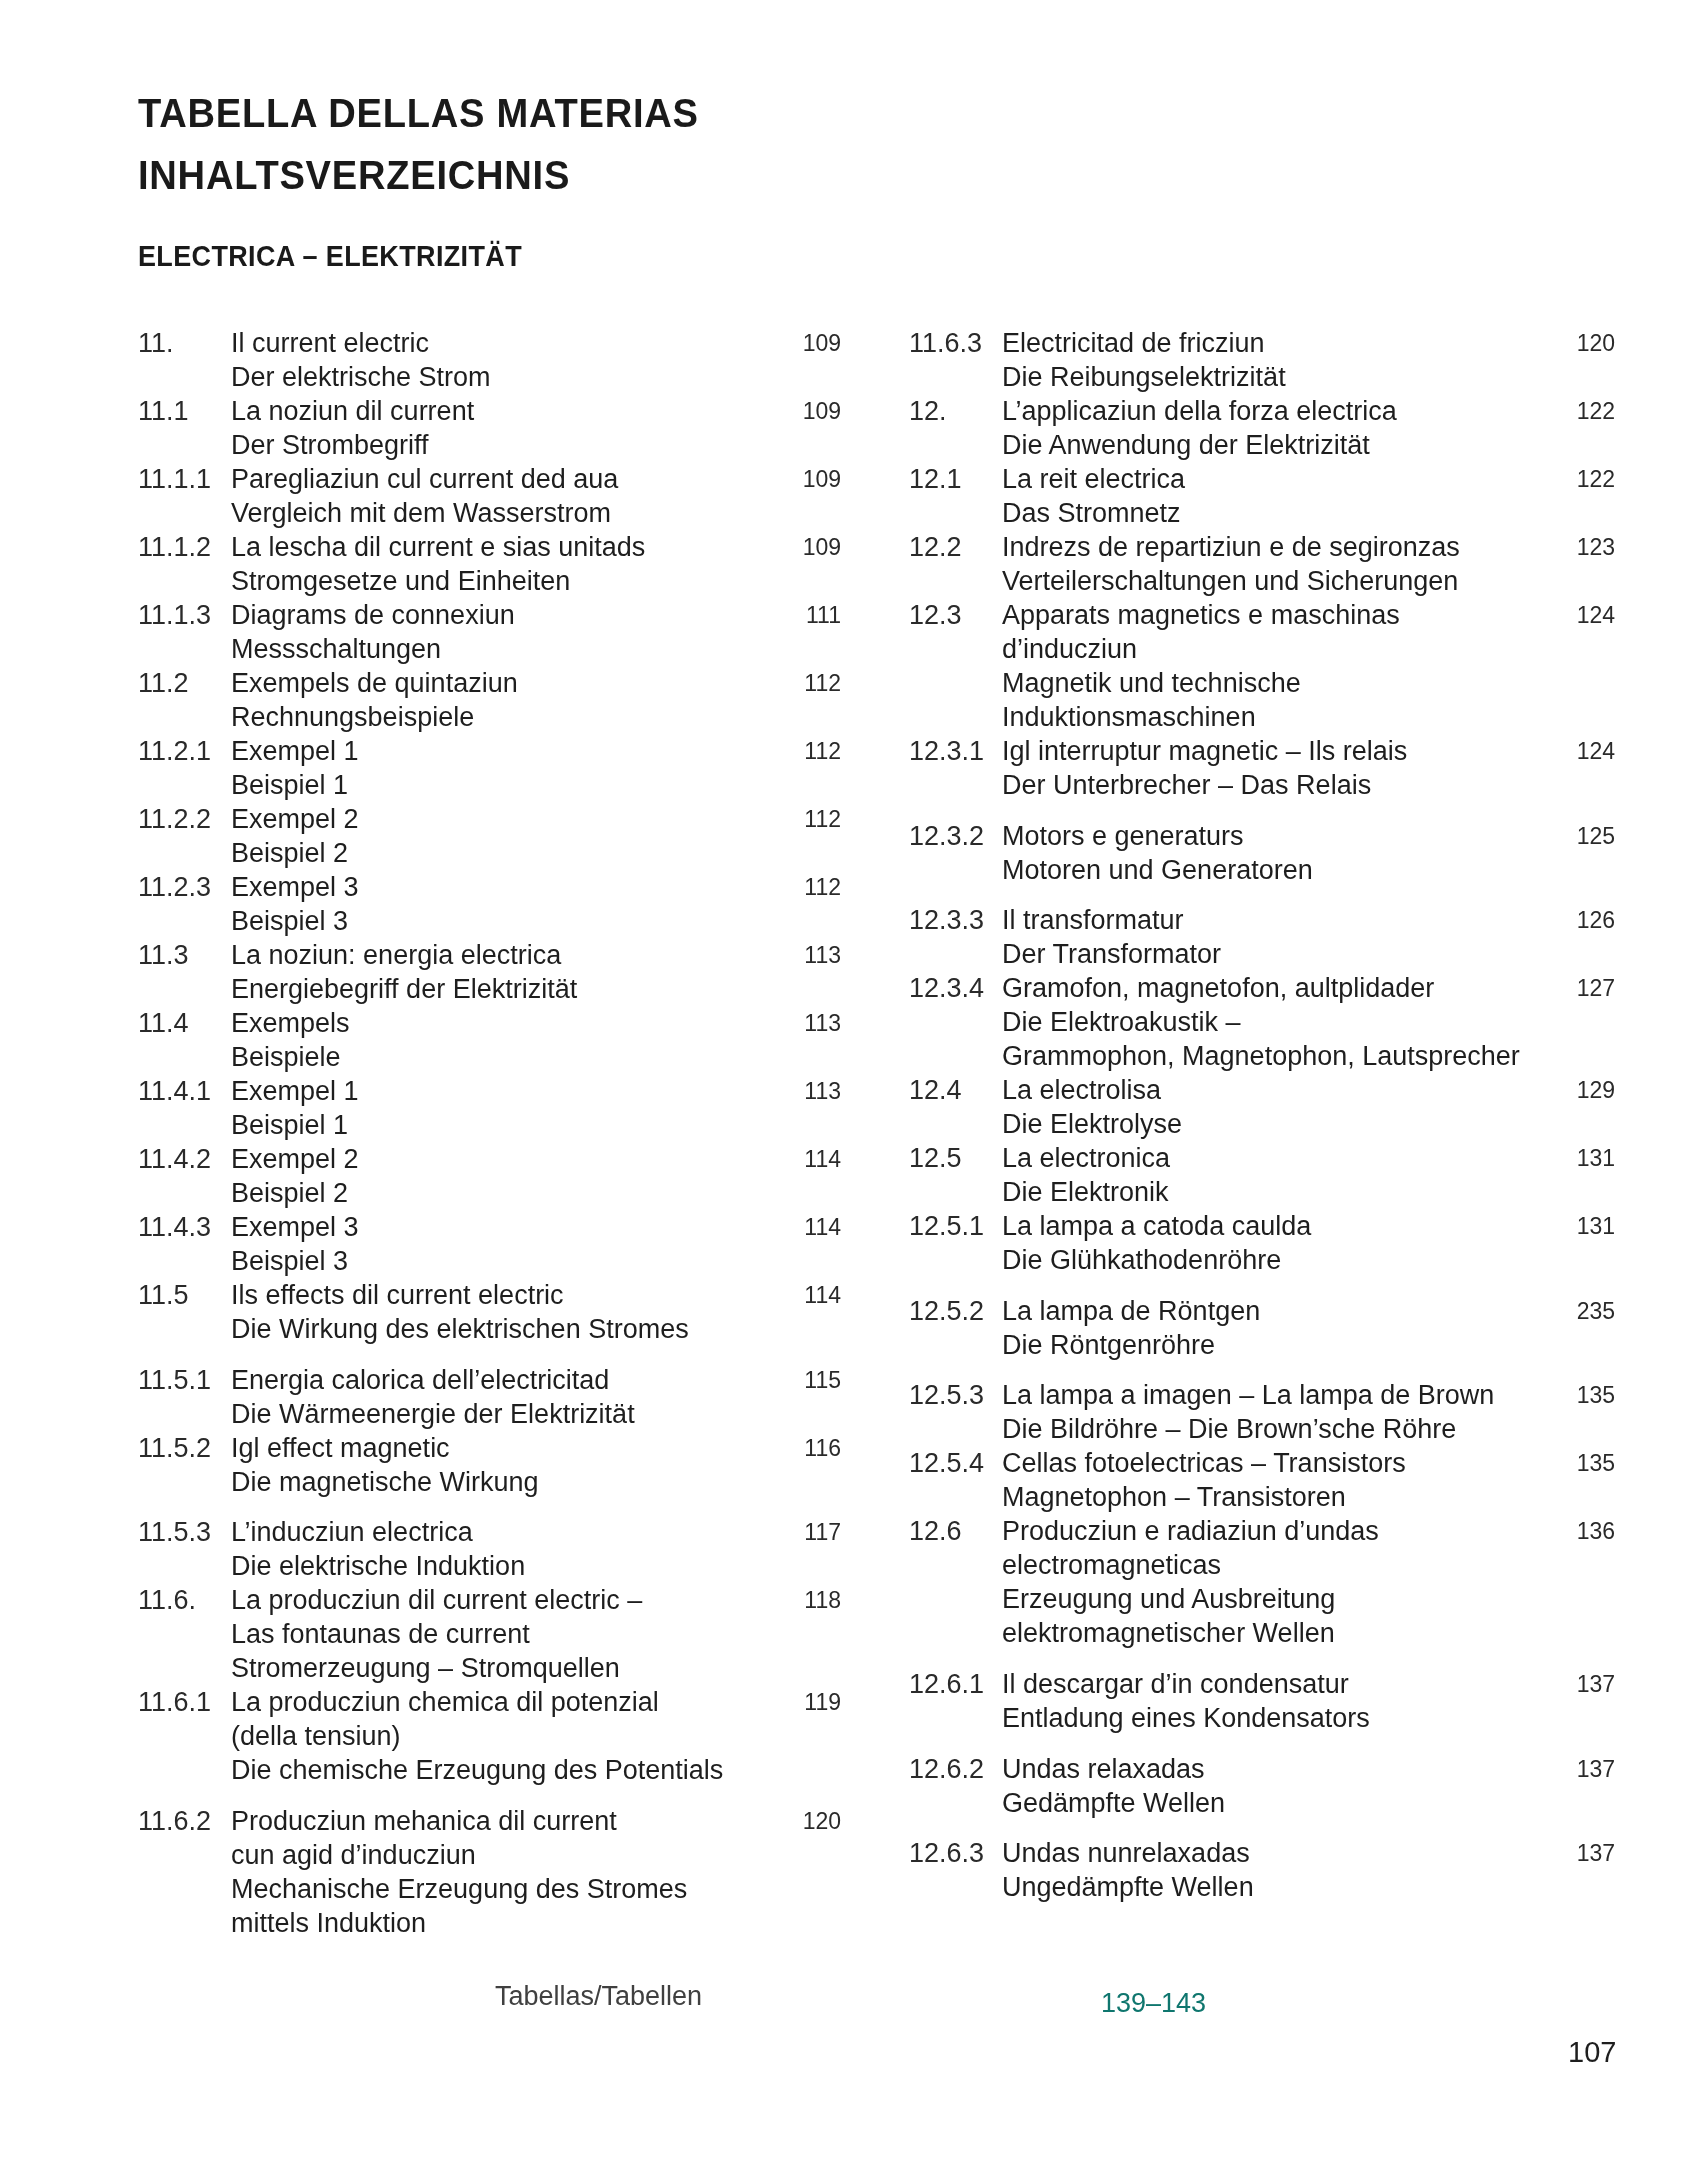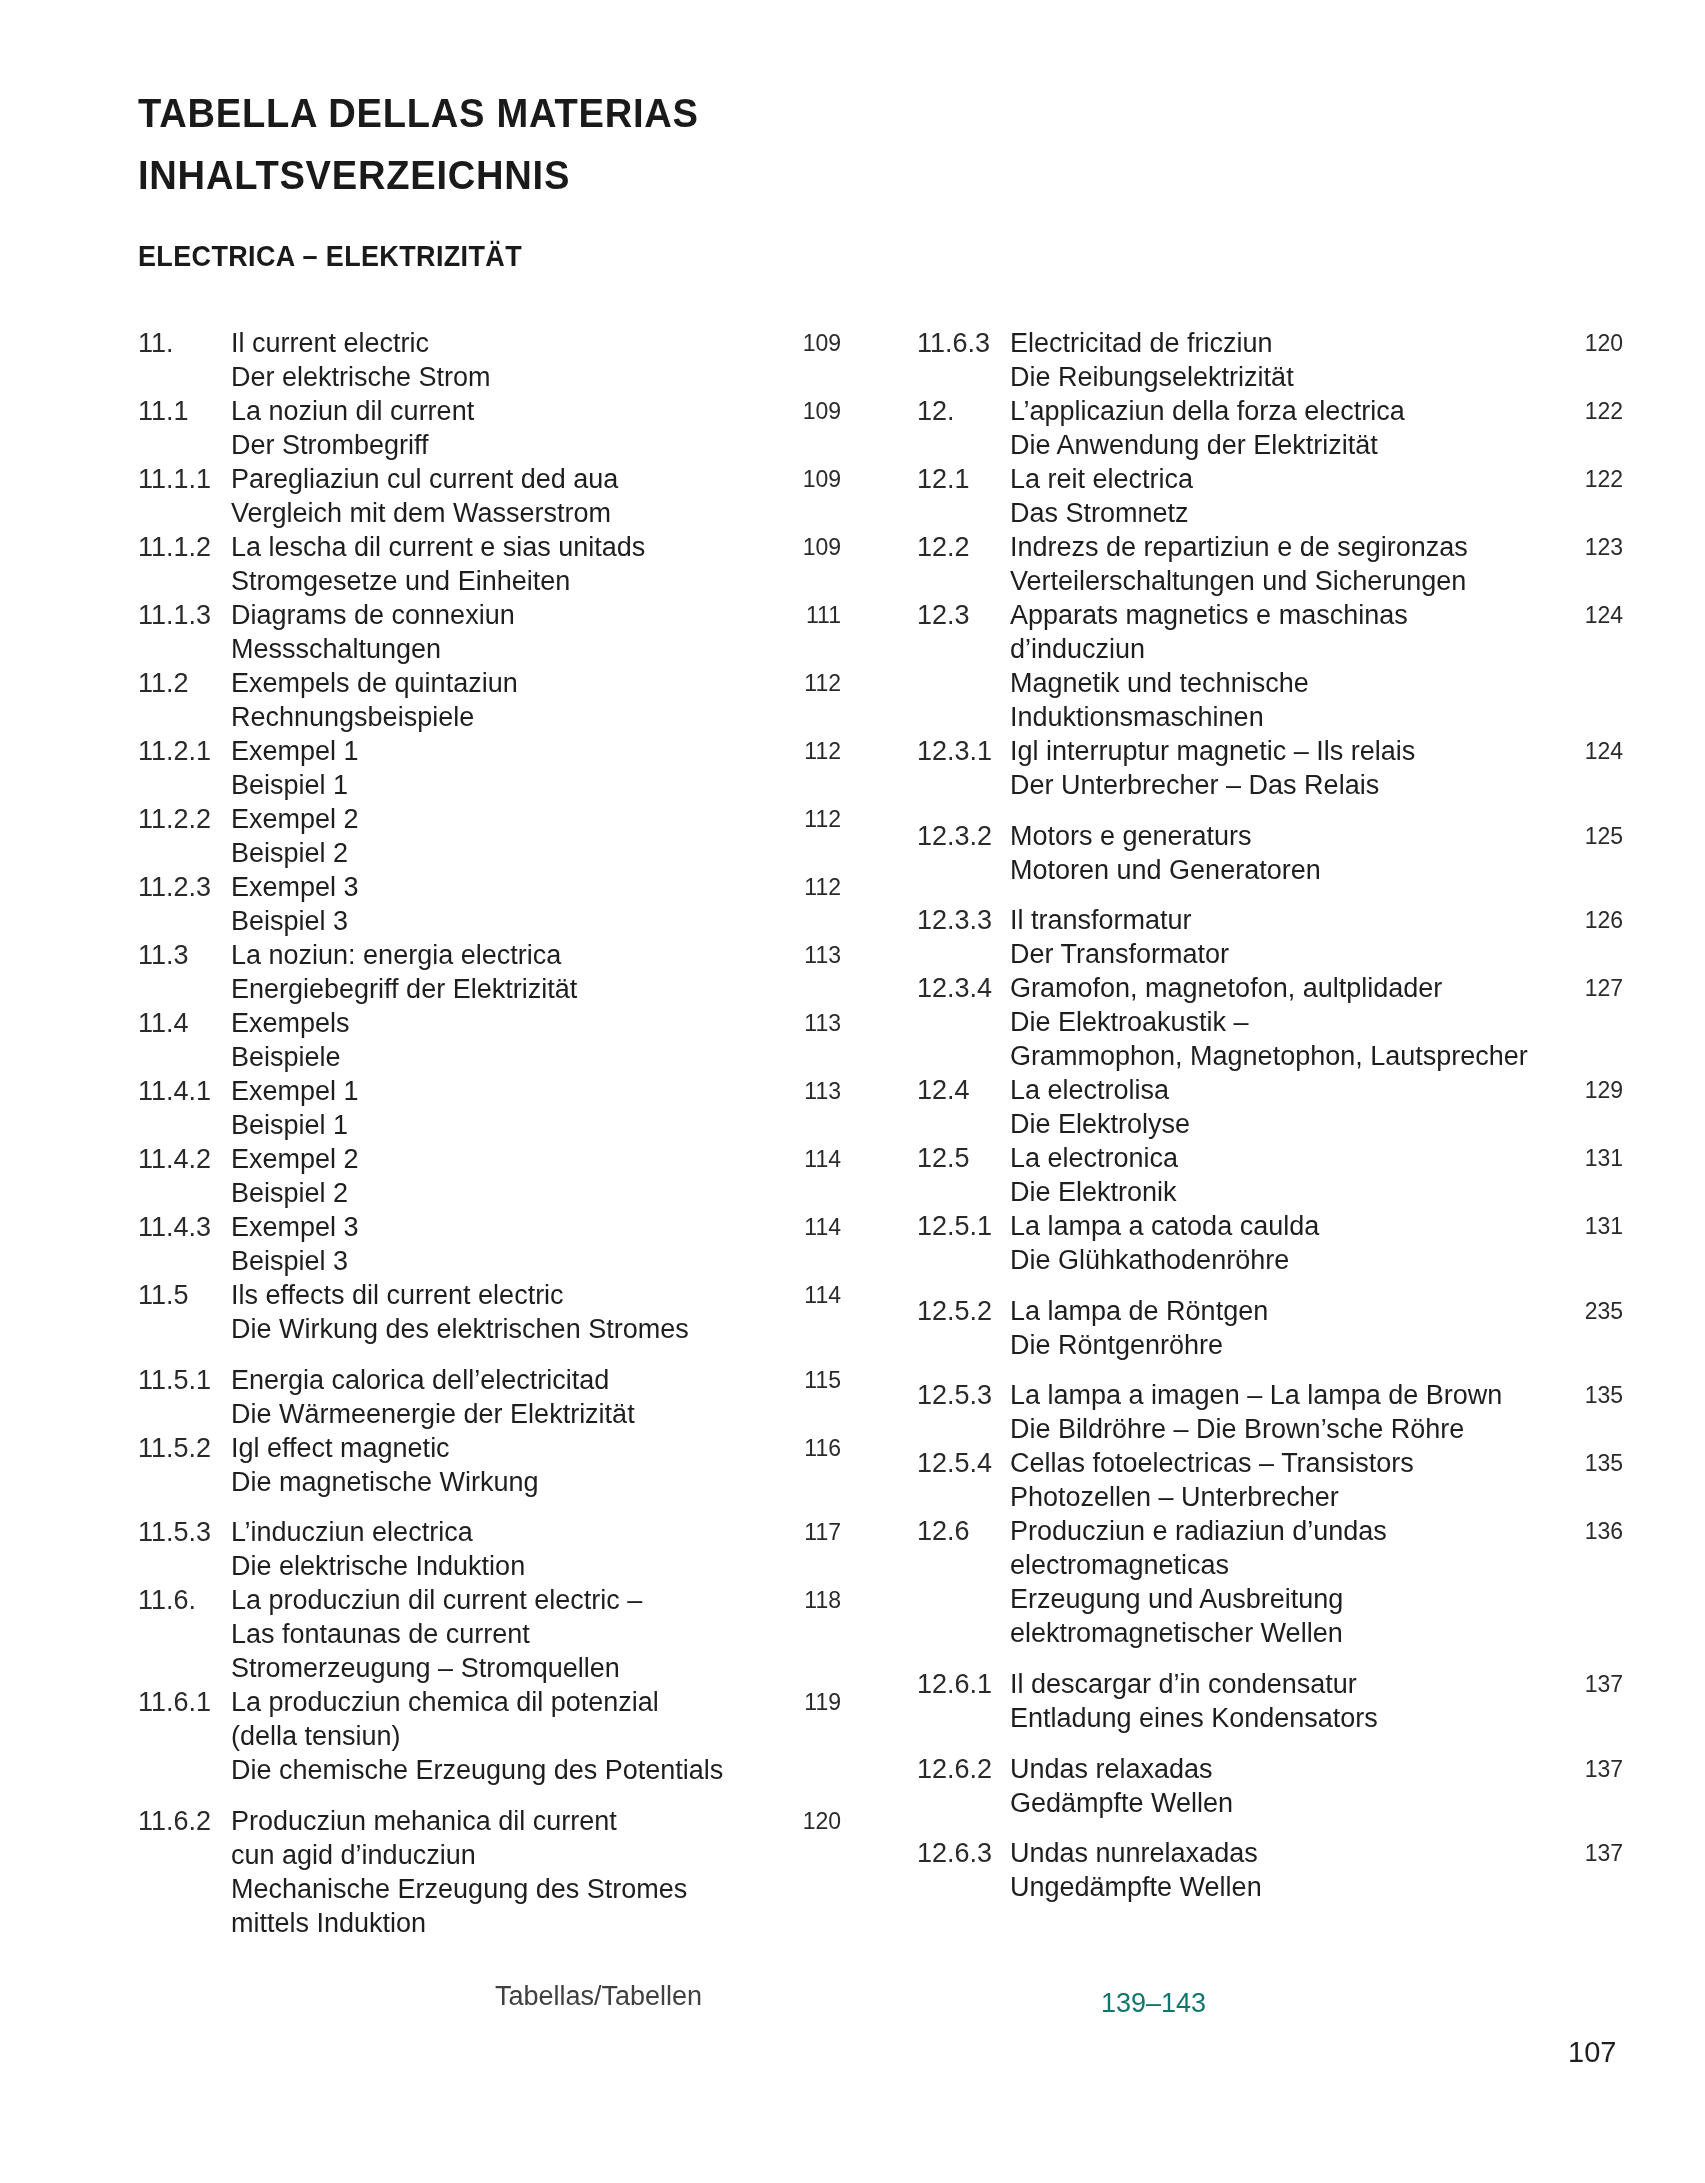--- a/index.html
+++ b/index.html
@@ -14,21 +14,21 @@
     transform: scaleX(0.93); transform-origin: left top;
   }
   .title div { white-space: nowrap; }
   .section {
     position: absolute; left: 138px; top: 240px;
     font-weight: bold; font-size: 29px; letter-spacing: 0.4px; color: #1a1a1a;
     transform: scaleX(0.93); transform-origin: left top; white-space: nowrap;
   }
   .col { position: absolute; top: 326px; }
   .col.left { left: 138px; width: 703px; }
-  .col.right { left: 909px; width: 706px; margin-left: 8px; }
+  .col.right { left: 909px; width: 706px; }
   .entry { position: relative; margin-bottom: 0; }
   .entry .num {
     position: absolute; left: 0; top: 0; font-size: 27px; line-height: 34px;
     white-space: nowrap; color: #2a2a2a;
   }
   .entry .lines { margin-left: 93px; }
   .entry .line { font-size: 27px; line-height: 34px; white-space: nowrap; color: #1e1e1e; }
   .entry .page {
     position: absolute; right: 0; top: 0; font-size: 23px; line-height: 34px; color: #2a2a2a;
   }
@@ -341,21 +341,21 @@
       <div class="lines">
         <div class="line">La lampa a imagen – La lampa de Brown</div>
         <div class="line">Die Bildröhre – Die Brown’sche Röhre</div>
       </div>
       <span class="page">135</span>
     </div>
     <div class="entry">
       <span class="num">12.5.4</span>
       <div class="lines">
         <div class="line">Cellas fotoelectricas – Transistors</div>
-        <div class="line">Photozellen – Unterbrecher</div>
+        <div class="line">Magnetophon – Transistoren</div>
       </div>
       <span class="page">135</span>
     </div>
     <div class="entry">
       <span class="num">12.6</span>
       <div class="lines">
         <div class="line">Producziun e radiaziun d’undas</div>
         <div class="line">electromagneticas</div>
         <div class="line">Erzeugung und Ausbreitung</div>
         <div class="line">elektromagnetischer Wellen</div>

